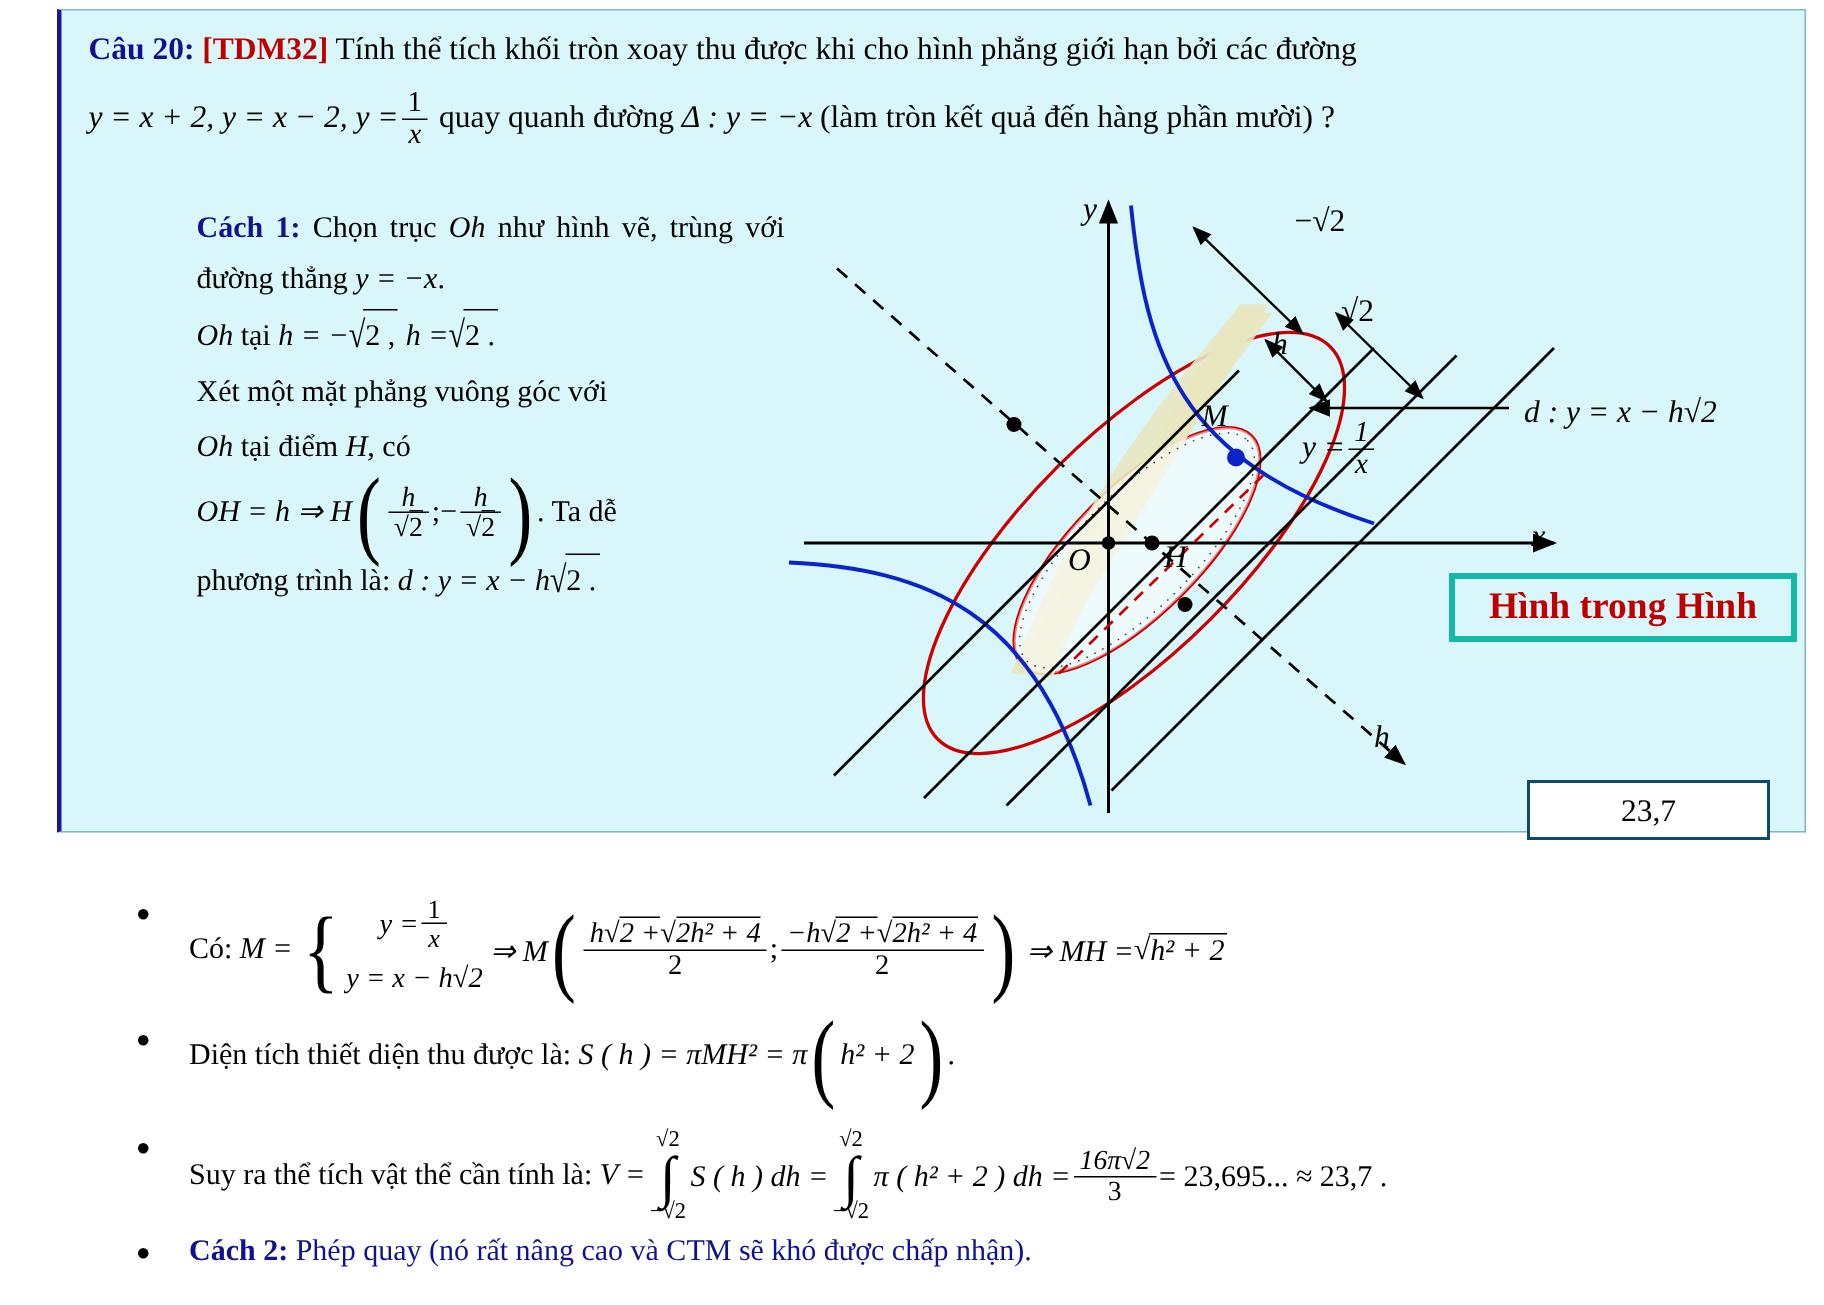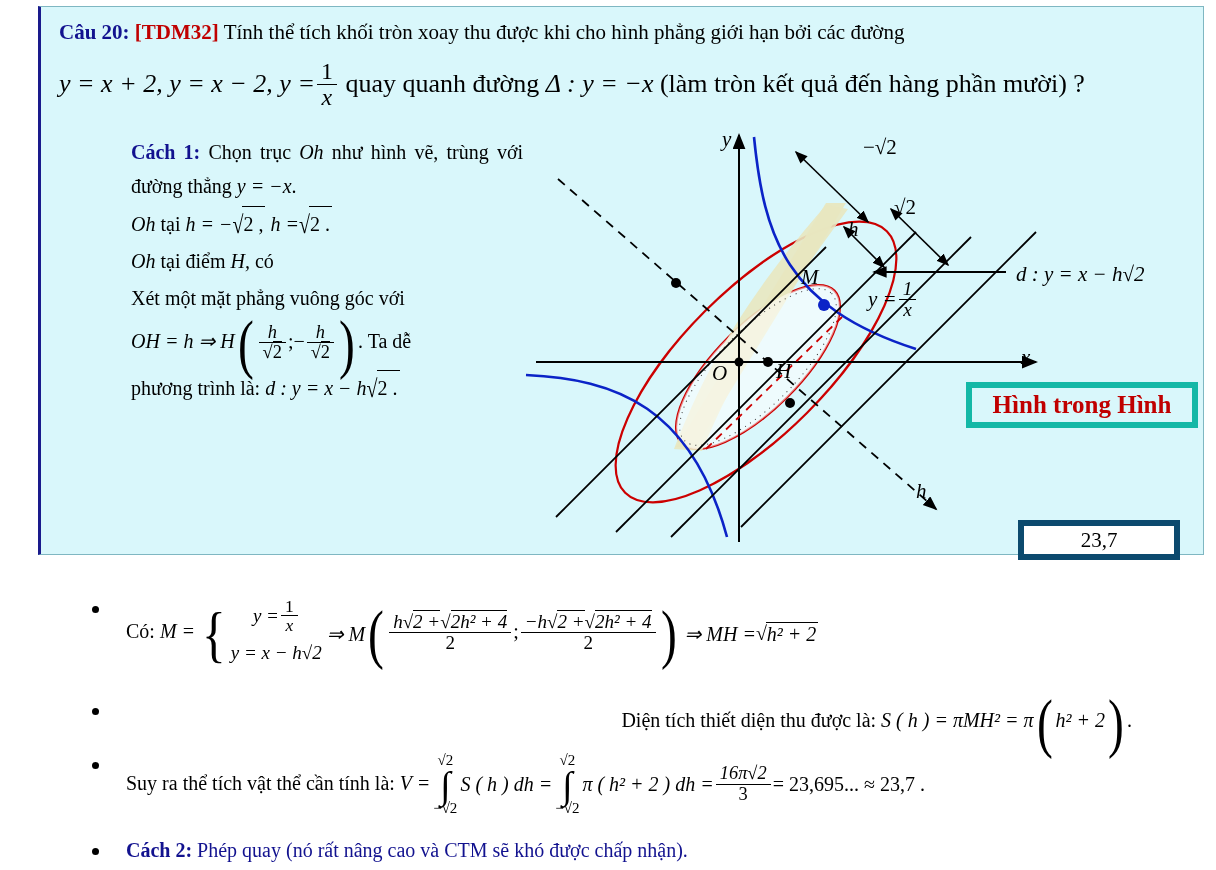--- a/index.html
+++ b/index.html
@@ -53,21 +53,21 @@
     font-weight: bold;
     color: #c00000;
   }
   .q-text { color: #000; }
 
   .q-line2 {
     position: absolute;
     left: 18px;
     top: 52px;
     width: 1130px;
-    font-size: 26px;
+    font-size: 21px;
     line-height: 34px;
   }
 
   
   .it { font-style: italic; }
   .frac {
     display: inline-block;
     vertical-align: -0.55em;
     text-align: center;
     line-height: 1.05;
@@ -114,40 +114,40 @@
     font-style: italic;
     font-size: 21px;
   }
 
   .hinh-box {
     position: absolute;
     left: 925px;
     top: 375px;
     width: 232px;
     height: 46px;
-    border: 6px solid #14b8a6;
+    border: 4px solid #14b8a6;
     background: #d9f7fb;
     display: flex;
     align-items: center;
     justify-content: center;
     box-sizing: border-box;
   }
   .hinh-box span {
     color: #c00000;
     font-weight: bold;
     font-size: 25px;
   }
 
   .ans-box {
     position: absolute;
     left: 977px;
     top: 513px;
     width: 162px;
     height: 40px;
-    border: 6px solid #0c4a6e;
+    border: 2px solid #0c4a6e;
     background: #ffffff;
     display: flex;
     align-items: center;
     justify-content: center;
     box-sizing: border-box;
   }
   .ans-box span { font-size: 21px; }
 
   
   .bottom {
@@ -166,23 +166,23 @@
     left: 0;
     top: 0.45em;
     width: 7px;
     height: 7px;
     background: #000;
     border-radius: 50%;
   }
   .bullet .body { margin-left: 34px; display: block; }
 
   .b1 { left: 92px; top: 22px; width: 1040px; }
-  .b2 { left: 92px; top: 124px; width: 1040px; text-align: right; }
+  .b2 { left: 92px; top: 106px; width: 1040px; }
   .b3 { left: 92px; top: 178px; width: 1060px; }
-  .b4 { left: 92px; top: 264px; width: 1040px; }
+  .b4 { left: 92px; top: 248px; width: 1040px; }
 
   .brace-row {
     display: inline-flex;
     align-items: center;
     vertical-align: middle;
   }
   .brace {
     font-size: 62px;
     line-height: 0.75;
     font-family: "Liberation Serif", serif;
@@ -252,28 +252,28 @@
         <span class="it">Oh</span>
         <span>như hình vẽ, trùng với đường thẳng</span>
         <span class="it">y = −x</span><span>.</span>
       </p>
       <p>
         <span class="it">Oh</span>
         <span>tại</span>
         <span class="it">h = −</span><span class="radsign">√</span><span class="sqrt">2 ,</span>
         <span class="it">h =</span><span class="radsign">√</span><span class="sqrt">2 .</span>
       </p>
+      <p>Xét một mặt phẳng vuông góc với</p>
       <p>
         <span class="it">Oh</span>
         <span>tại</span>
         <span>điểm</span>
         <span class="it">H,</span>
         <span>có</span>
       </p>
-      <p>Xét một mặt phẳng vuông góc với</p>
       <p style="line-height:46px;font-family:Liberation Serif, serif;">
         <span class="it">OH = h ⇒ H</span><span class="bigparen">(</span><span class="frac"><span class="num it">h</span><span class="den">√<span style="border-top:1.2px solid #000;">2</span></span></span><span>;−</span><span class="frac"><span class="num it">h</span><span class="den">√<span style="border-top:1.2px solid #000;">2</span></span></span><span class="bigparen">)</span><span>.  Ta dễ</span>
       </p>
       <p>
         <span>phương trình là:</span>
         <span class="it">d : y = x − h</span><span class="radsign">√</span><span class="sqrt">2 .</span>
       </p>
     </div>
 
     <div class="figure">

